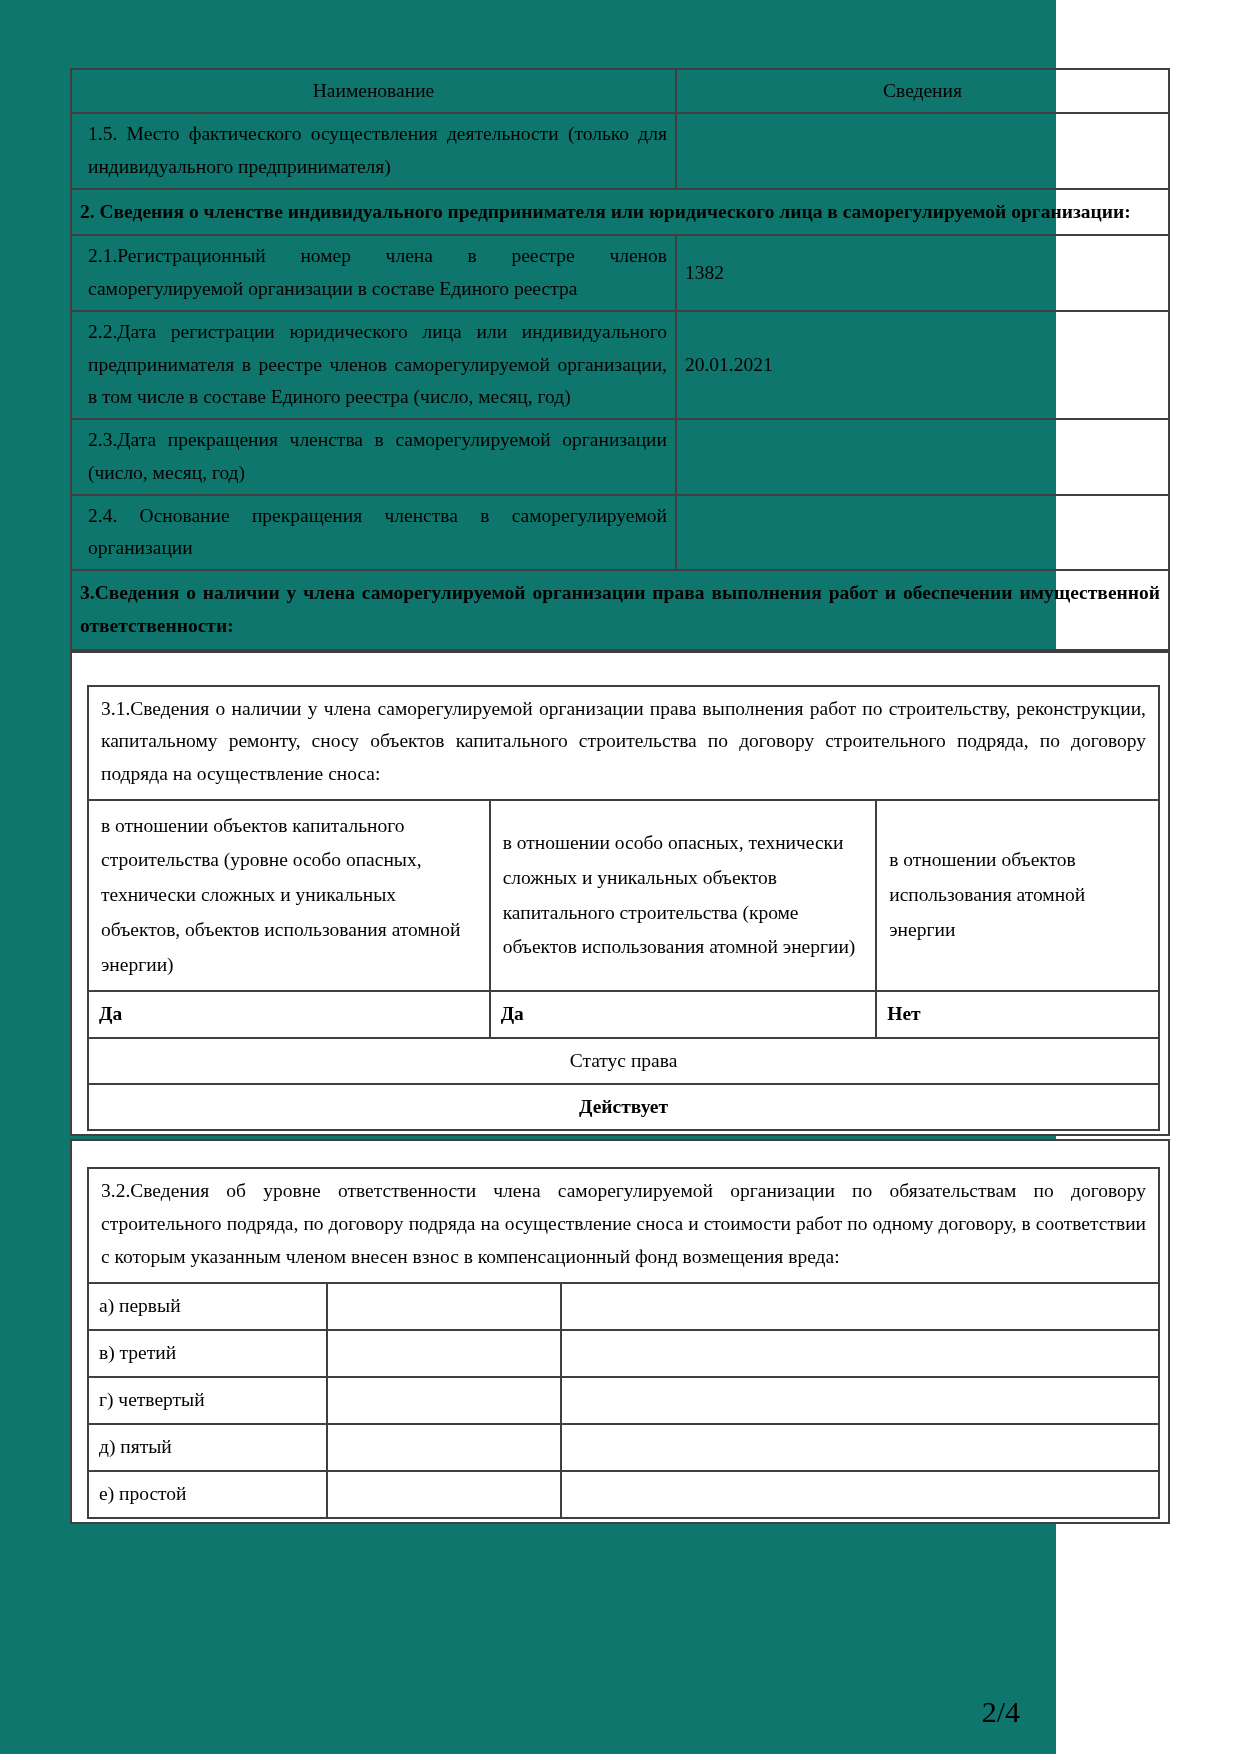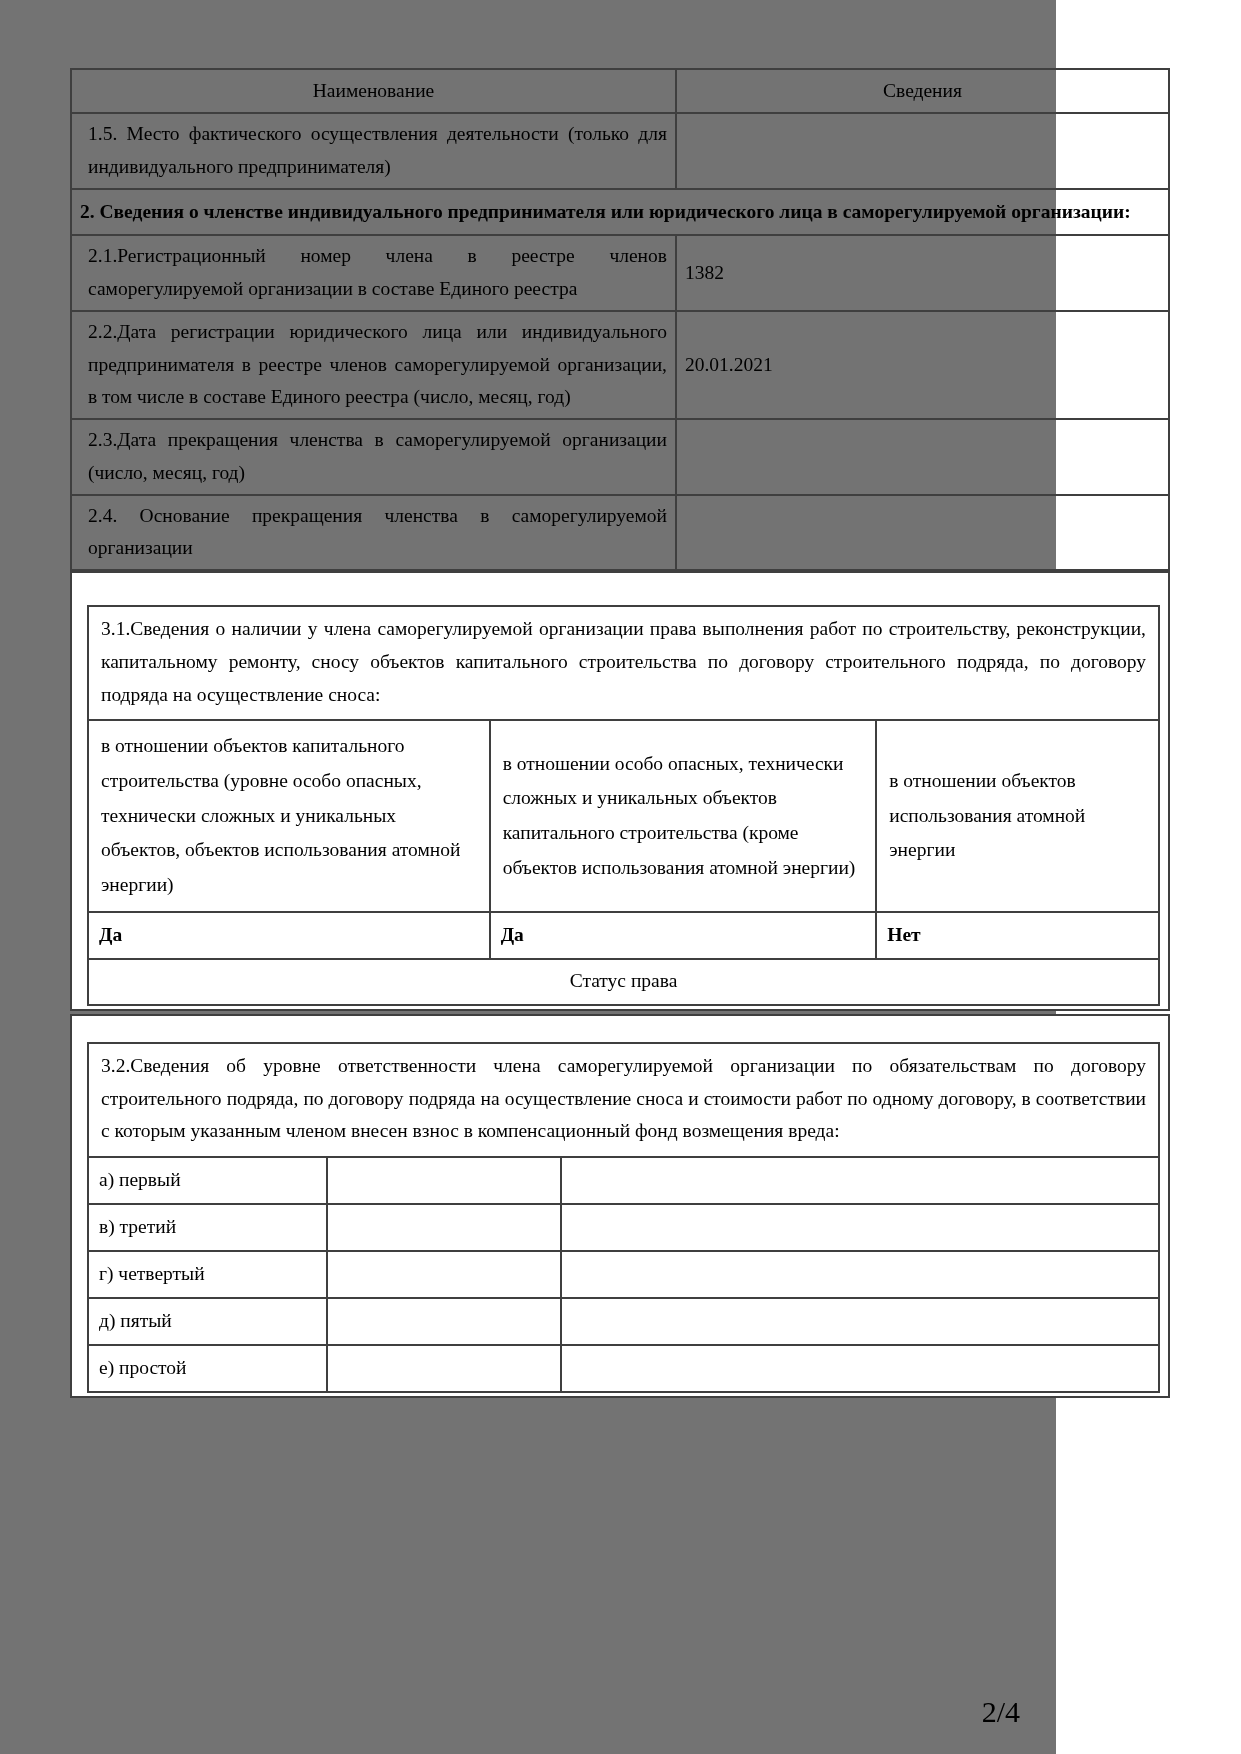--- a/index.html
+++ b/index.html
@@ -7,21 +7,21 @@
   body {
     width:1241px; height:1754px;
     font-family:"Liberation Serif","DejaVu Serif",serif;
     color:#000;
     position:relative;
     overflow:hidden;
   }
   .page {
     position:relative;
     width:1056px; height:1754px;
-    background:#737373;
+    background:#0f766e;
   }
   .content {
     position:absolute;
     left:70px; top:68px;
     width:1100px;
   }
 
   table { border-collapse:collapse; width:100%; table-layout:fixed; }
   td {
     border:2px solid #3f3f3f;
@@ -105,20 +105,23 @@
           <td class="v">20.01.2021</td>
         </tr>
         <tr>
           <td class="q">2.3.Дата прекращения членства в саморегулируемой организации (число, месяц, год)</td>
           <td class="v"></td>
         </tr>
         <tr>
           <td class="q">2.4. Основание прекращения членства в саморегулируемой организации</td>
           <td class="v"></td>
         </tr>
+        <tr>
+          <td class="sec" colspan="2">3.Сведения о наличии у члена саморегулируемой организации права выполнения работ и обеспечении имущественной ответственности:</td>
+        </tr>
       </tbody>
     </table>
 
     <div class="outer-box">
       <table class="inner-table t31">
         <colgroup>
             <col style="width:37.5%">
             <col style="width:36.1%">
             <col style="width:26.4%">
           </colgroup>
@@ -131,20 +134,23 @@
             <td class="colhead">в отношении особо опасных, технически сложных и уникальных объектов капитального строительства (кроме объектов использования атомной энергии)</td>
             <td class="colhead">в отношении объектов использования атомной энергии</td>
           </tr>
           <tr>
             <td class="ans">Да</td>
             <td class="ans">Да</td>
             <td class="ans">Нет</td>
           </tr>
           <tr>
             <td class="statlab" colspan="3">Статус права</td>
+          </tr>
+          <tr>
+            <td class="statval" colspan="3">Действует</td>
           </tr>
         </tbody>
       </table>
     </div>
 
     <div class="outer-box second">
       <table class="inner-table t32">
         <colgroup>
             <col style="width:22.3%">
             <col style="width:21.9%">

